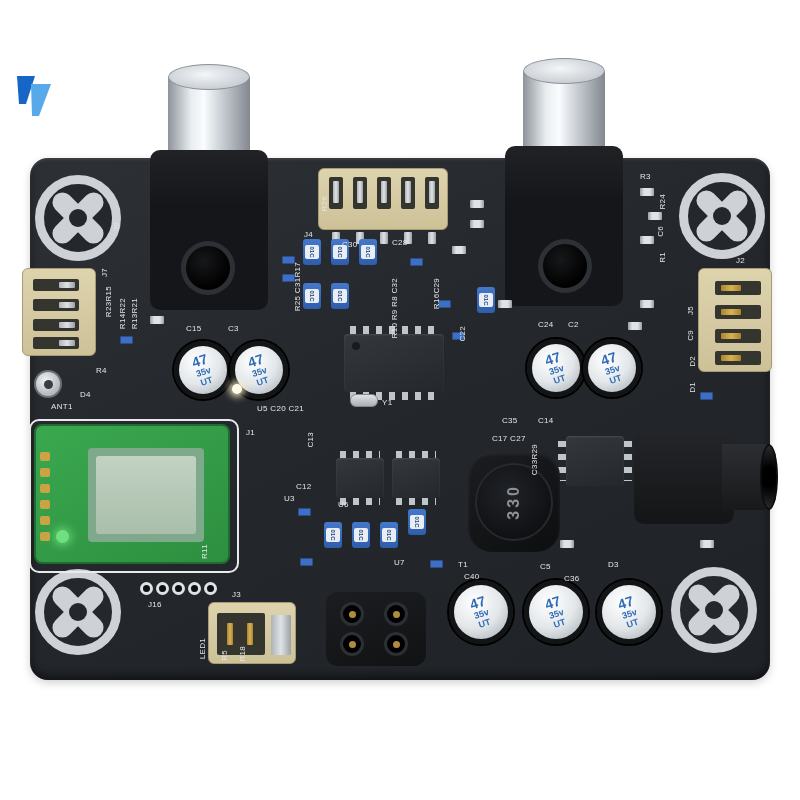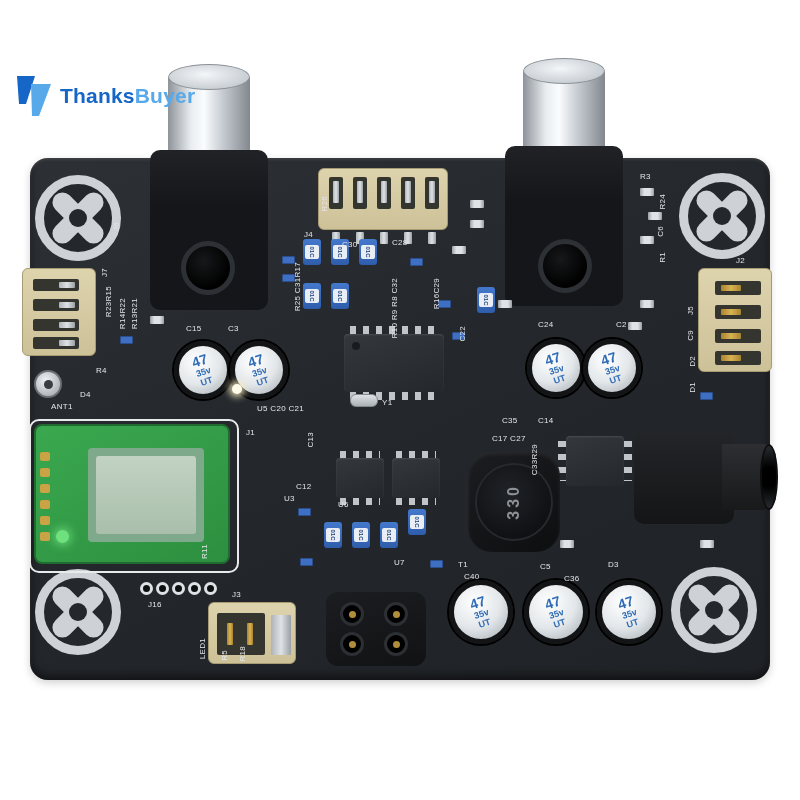--- a/index.html
+++ b/index.html
@@ -406,21 +406,21 @@
   <span class="sl" style="left:392px;top:238px;">C28</span>
   <span class="sl sv" style="left:390px;top:278px;">R10 R9 R8 C32</span>
   <span class="sl sv" style="left:432px;top:278px;">R16C29</span>
   <span class="sl sv" style="left:458px;top:326px;">C22</span>
   <span class="sl" style="left:382px;top:398px;">Y1</span>
   <span class="sl" style="left:502px;top:416px;">C35</span>
   <span class="sl" style="left:538px;top:416px;">C14</span>
   <span class="sl" style="left:492px;top:434px;">C17 C27</span>
   <span class="sl sv" style="left:530px;top:444px;">C33R29</span>
   <span class="sl" style="left:538px;top:320px;">C24</span>
-  <span class="sl" style="left:616px;top:320px;">C2</span>
+  <span class="sl" style="left:568px;top:320px;">C2</span>
   <span class="sl" style="left:640px;top:172px;">R3</span>
   <span class="sl sv" style="left:658px;top:194px;">R24</span>
   <span class="sl sv" style="left:656px;top:226px;">C6</span>
   <span class="sl sv" style="left:658px;top:252px;">R1</span>
   <span class="sl" style="left:736px;top:256px;">J2</span>
   <span class="sl sv" style="left:686px;top:306px;">J5</span>
   <span class="sl sv" style="left:686px;top:330px;">C9</span>
   <span class="sl sv" style="left:688px;top:356px;">D2</span>
   <span class="sl sv" style="left:688px;top:382px;">D1</span>
   <span class="sl" style="left:338px;top:500px;">U6</span>
@@ -437,18 +437,15 @@
   <span class="sl sv" style="left:220px;top:650px;">R5</span>
   <span class="sl sv" style="left:238px;top:646px;">R18</span>
 
   <div class="abs logo">
     <span>
       <svg width="38" height="44" viewBox="0 0 38 44">
         <polygon points="1,4 19,4 10,32 3,32" fill="#1566c6"></polygon>
         <polygon points="15,12 35,12 23,44 16,44" fill="#58a9e9"></polygon>
       </svg>
     </span>
-    <span class="logo-text">
-      <span class="lt1">Thanks</span><span class="lt2">Buyer</span>
-    </span>
   </div>
 
 </div>
 
 </body></html>

